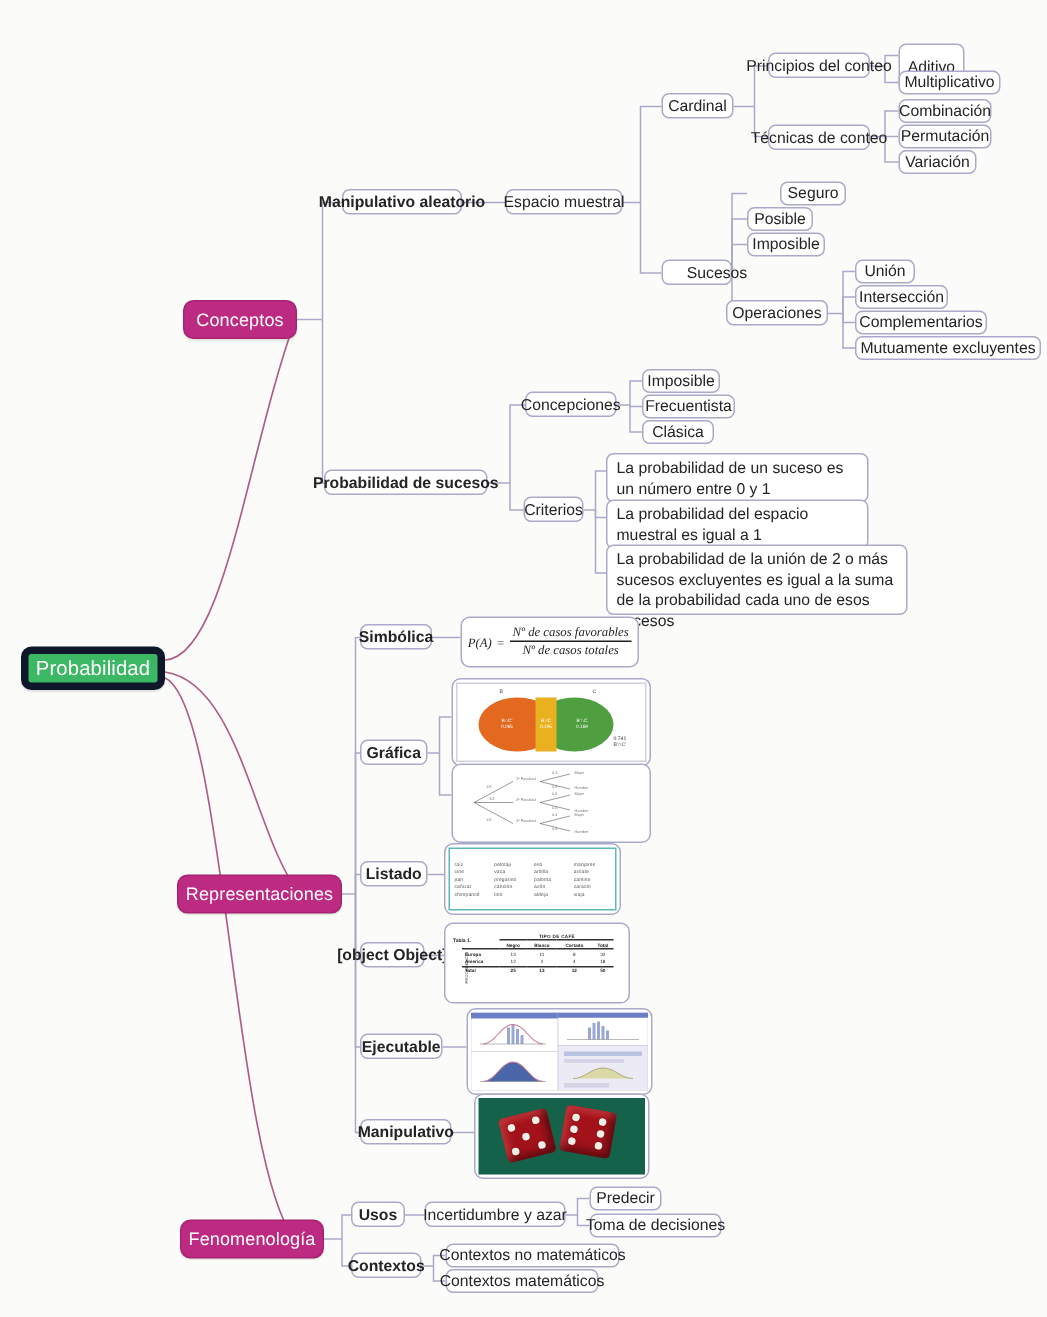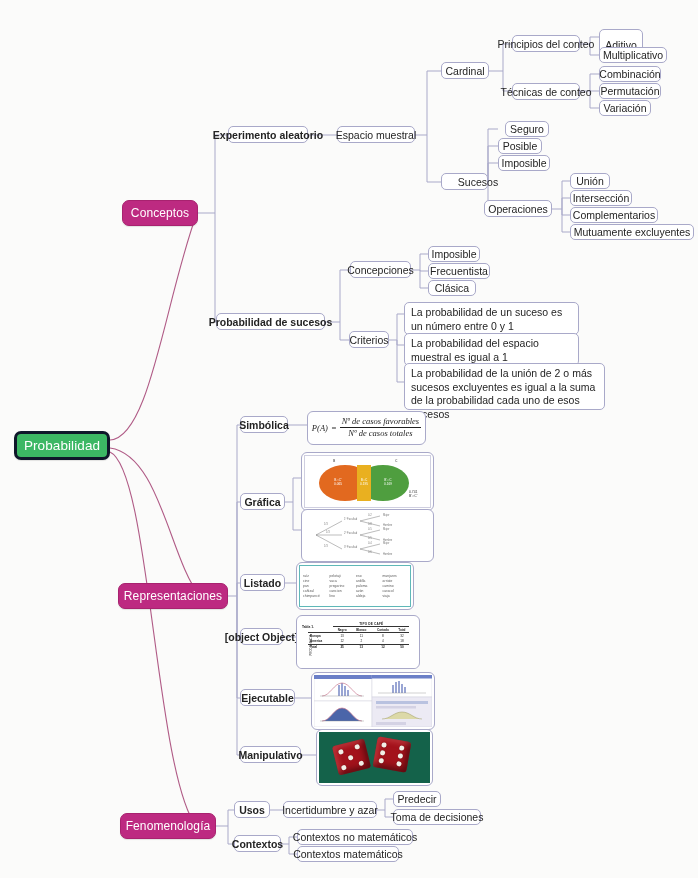--- a/index.html
+++ b/index.html
@@ -16,21 +16,21 @@
 
   
   .node{
     position:absolute;
     box-sizing:border-box;
     display:flex;align-items:center;justify-content:center;
     white-space:nowrap;
   }
   .root{
     background:#3cb764;
-    border:3px solid #0f172a;
+    border:5px solid #0f172a;
     border-radius:7px;
     color:#ffffff;
     font-size:13.5px;
     letter-spacing:.1px;
     padding:0 10px;
     box-shadow:0 1px 1px rgba(0,0,0,.10);
   }
   .cat{
     background:#bd2a81;
     border:1px solid #a8226f;
@@ -231,21 +231,21 @@
 
   <div class="node cat" style="left:120px;top:813px;width:96px;height:26px;">
     <span>Fenomenología</span>
   </div>
 
   <div class="node cat" style="left:118px;top:583px;width:110px;height:26px;">
     <span>Representaciones</span>
   </div>
 
   <div class="node box bold" style="left:228px;top:126px;width:80px;height:17px;">
-    <span>Experimento aleatorio</span>
+    <span>Manipulativo aleatorio</span>
   </div>
 
   <div class="node box" style="left:337px;top:126px;width:78px;height:17px;">
     <span>Espacio muestral</span>
   </div>
 
   <div class="node box" style="left:441px;top:62px;width:48px;height:17px;">
     <span>Cardinal</span>
   </div>
 
@@ -271,21 +271,21 @@
     <span>Permutación</span>
   </div>
   <div class="node box" style="left:599px;top:100px;width:52px;height:16px;">
     <span>Variación</span>
   </div>
 
   <div class="node box" style="left:441px;top:173px;width:47px;height:17px;padding-left:32px;">
     <span>Sucesos</span>
   </div>
 
-  <div class="node box" style="left:505px;top:121px;width:44px;height:16px;">
+  <div class="node box" style="left:520px;top:121px;width:44px;height:16px;">
     <span>Seguro</span>
   </div>
   <div class="node box" style="left:498px;top:138px;width:44px;height:16px;">
     <span>Posible</span>
   </div>
   <div class="node box" style="left:498px;top:155px;width:52px;height:16px;">
     <span>Imposible</span>
   </div>
 
   <div class="node box" style="left:484px;top:200px;width:68px;height:17px;">

